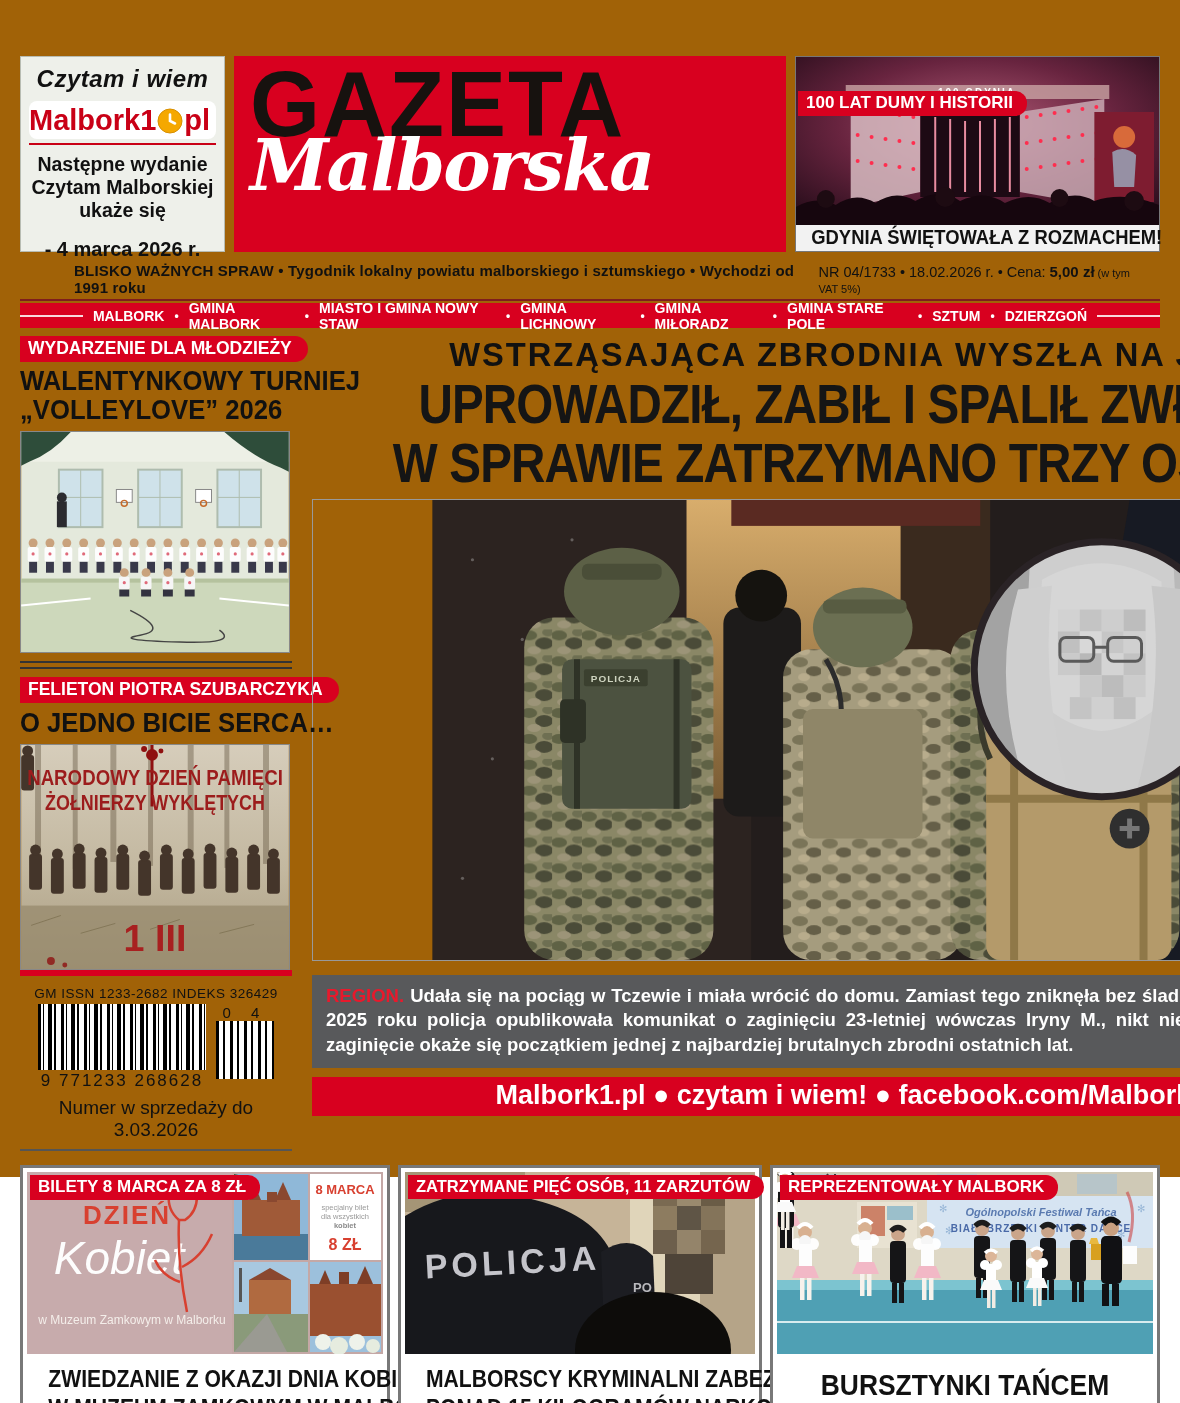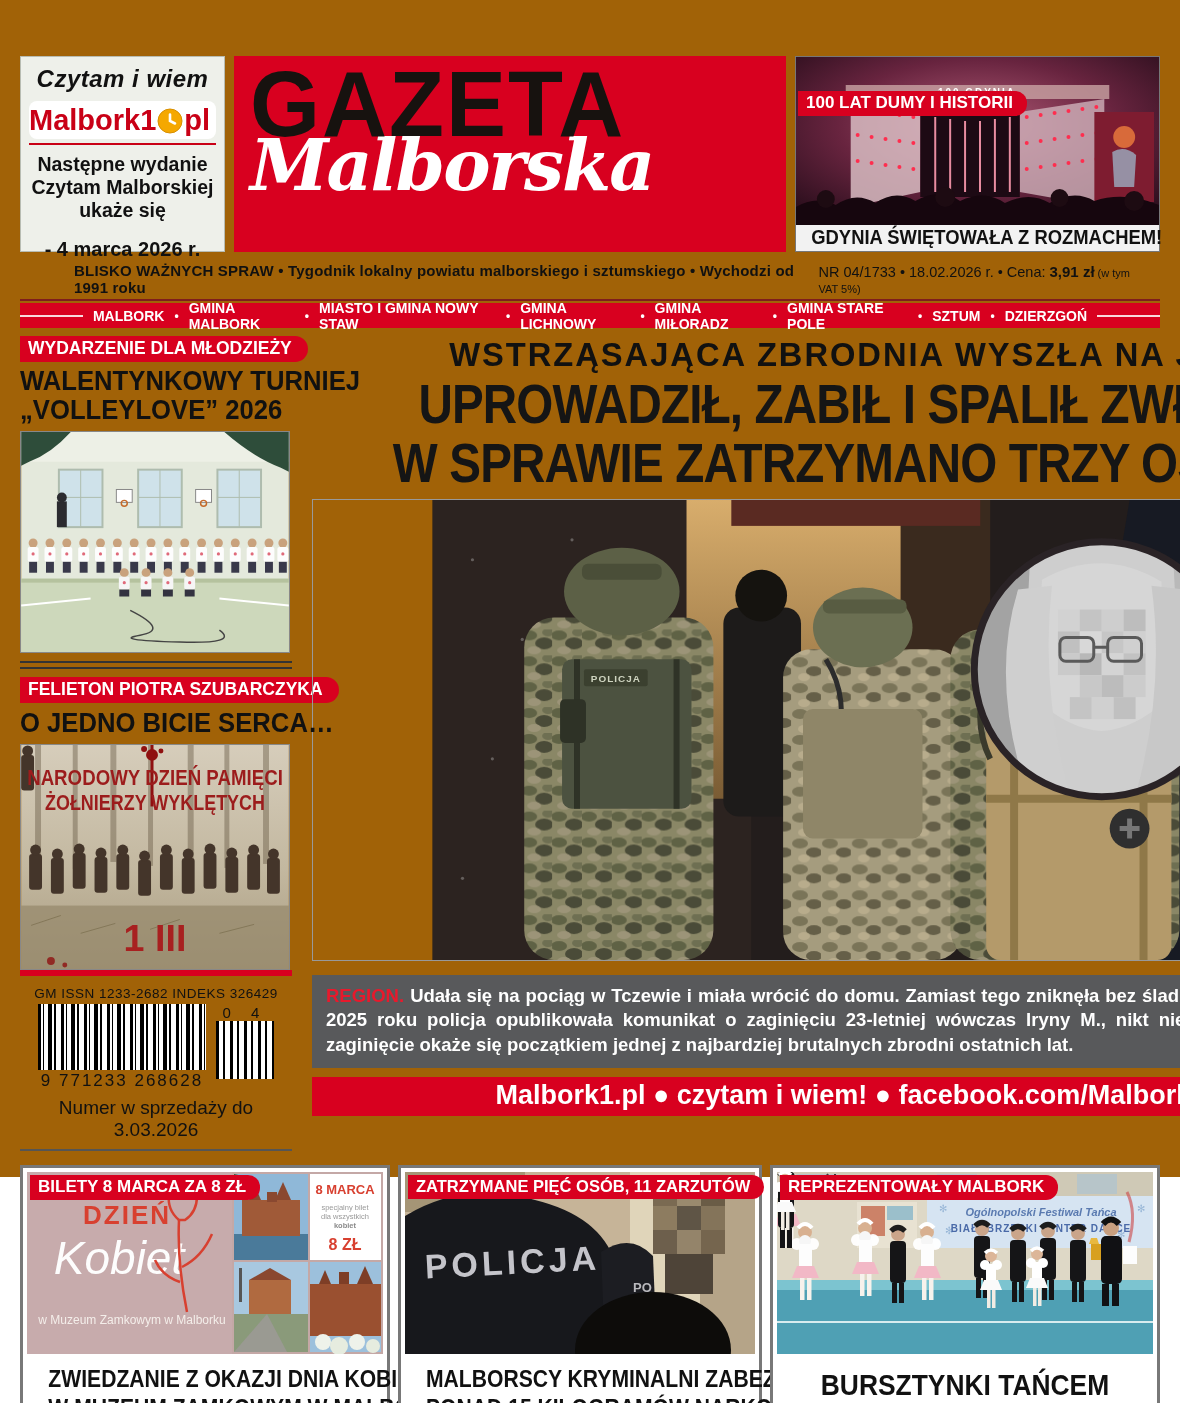--- a/index.html
+++ b/index.html
@@ -193,21 +193,21 @@
           <circle cx="150" cy="140" r="10" fill="#1d0b12"></circle>
           <circle cx="265" cy="141" r="9" fill="#1d0b12"></circle>
           <circle cx="340" cy="144" r="10" fill="#1d0b12"></circle>
       </svg>
       <div class="top-caption"><span>GDYNIA ŚWIĘTOWAŁA Z ROZMACHEM!</span></div>
     </div>
   </div>
 
   <div class="tagline">
     <span class="tagline-left">BLISKO WAŻNYCH SPRAW  •  Tygodnik lokalny powiatu malborskiego i sztumskiego • Wychodzi od 1991 roku</span>
-    <span class="tagline-right"><span>NR 04/1733 • 18.02.2026 r. • Cena: </span><b>3,91 zł</b><small> (w tym VAT 5%)</small></span>
+    <span class="tagline-right"><span>NR 04/1733 • 18.02.2026 r. • Cena: </span><b>5,00 zł</b><small> (w tym VAT 5%)</small></span>
   </div>
 
   <div class="navbar">
     <span class="nav-dash"></span>
     <span>MALBORK</span>
       <span class="nav-sep">•</span>
     <span>GMINA MALBORK</span>
       <span class="nav-sep">•</span>
     <span>MIASTO I GMINA NOWY STAW</span>
       <span class="nav-sep">•</span>

